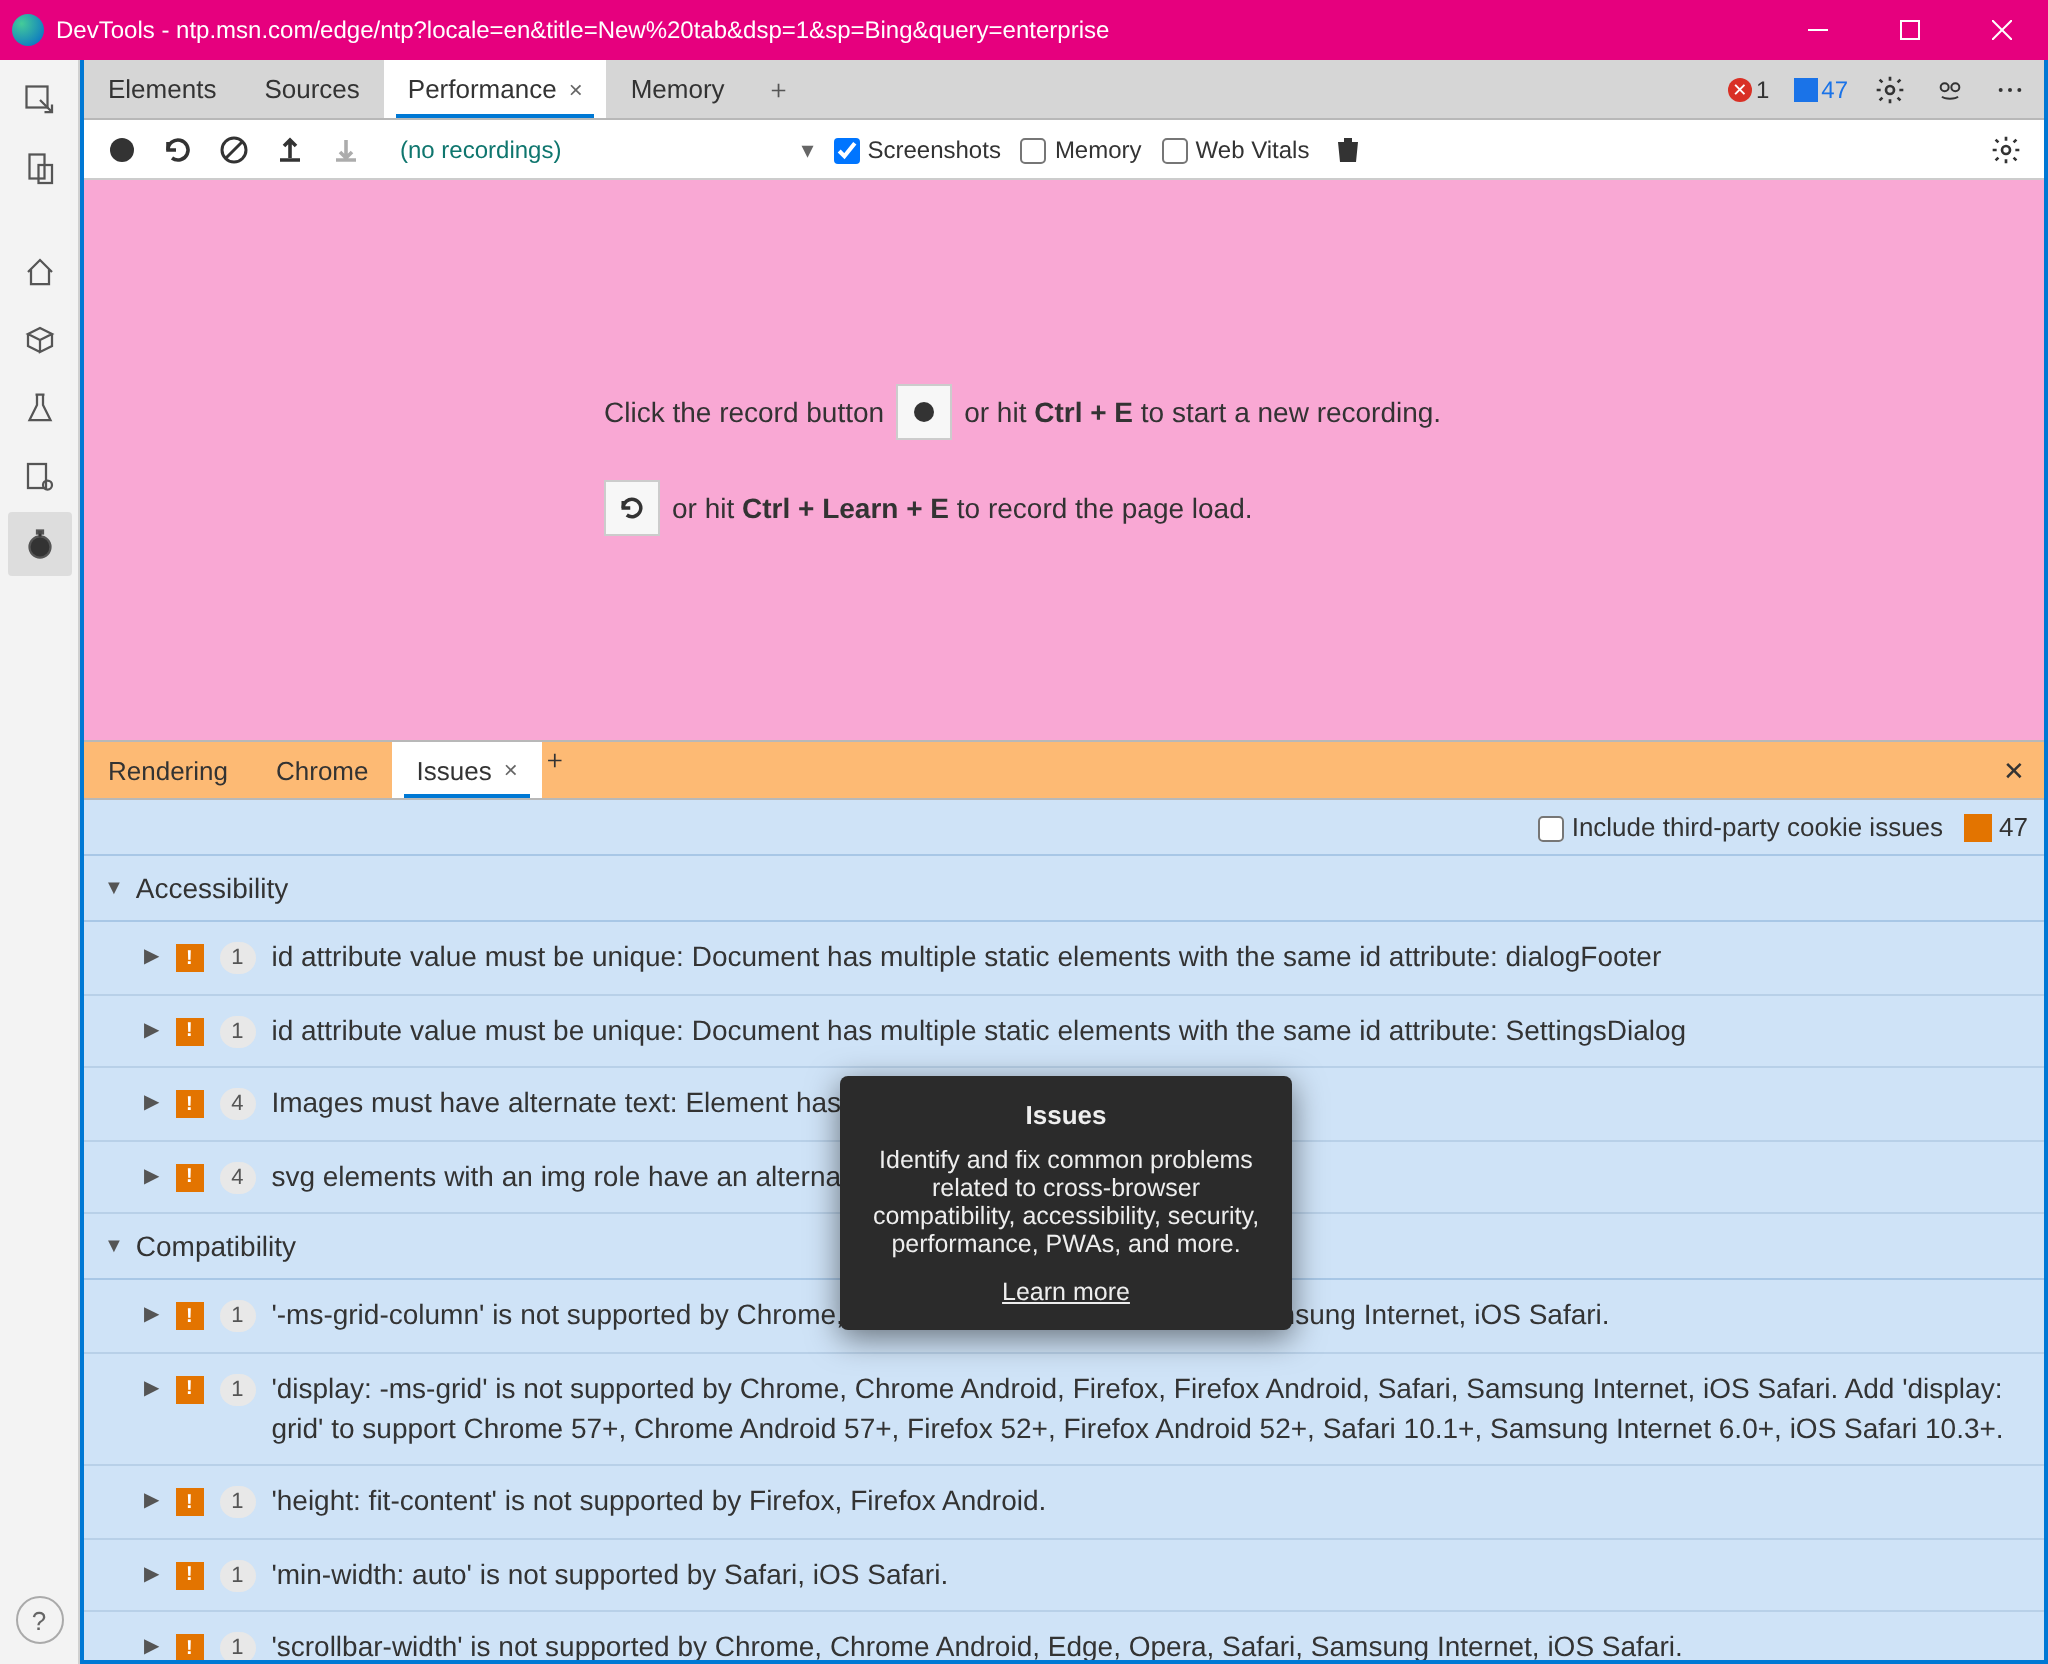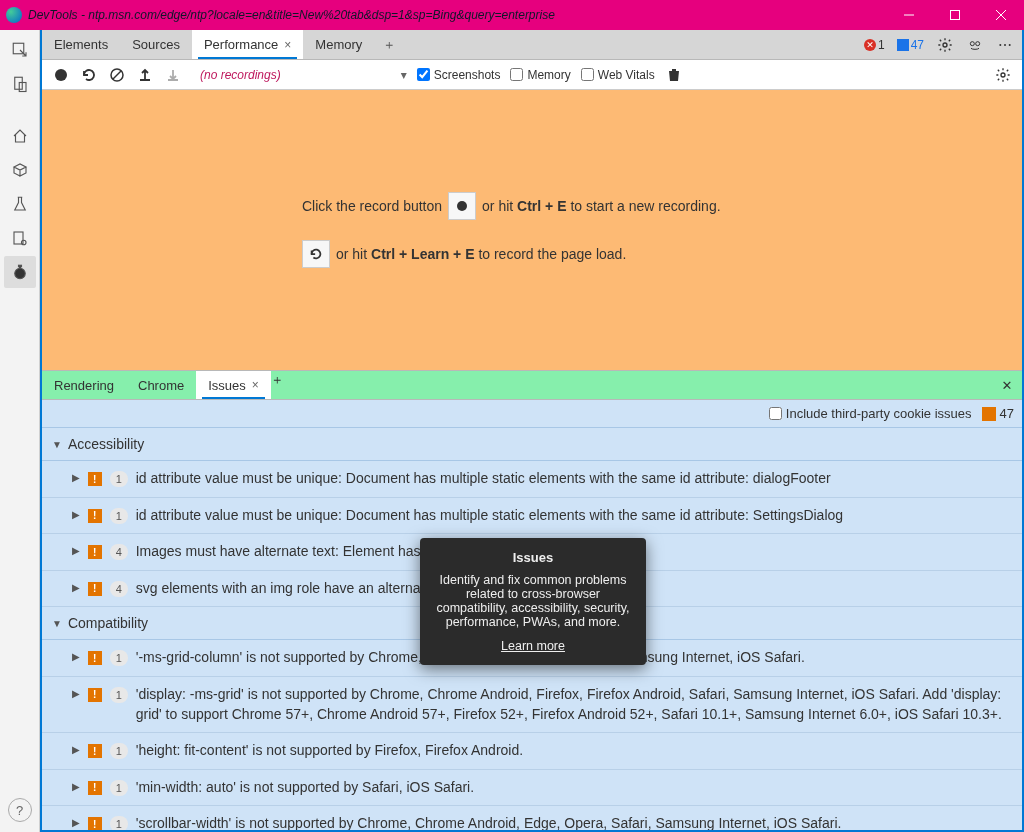--- a/index.html
+++ b/index.html
@@ -1,19 +1,19 @@
 <!DOCTYPE html>
 <html><head>
 <meta charset="utf-8">
 <style>
 * { box-sizing: border-box; margin: 0; padding: 0; font-family: "Segoe UI", sans-serif; }
 body { width: 1024px; height: 832px; overflow: hidden; background: #fff; font-size: 13px; color: #333; }
 
 
-.titlebar { height: 30px; background: #e6007e; display: flex; align-items: center; color: #0f172a; padding-left: 6px; font-style: italic; }
+.titlebar { height: 30px; background: #e6007e; display: flex; align-items: center; color: #ffffff; padding-left: 6px; }
 .titlebar .icon { width: 16px; height: 16px; margin-right: 6px; border-radius: 50%; background: radial-gradient(circle at 30% 30%, #4c9, #06c); }
 .titlebar .title { font-size: 12px; flex: 1; }
 .titlebar .winbtn { width: 46px; height: 30px; display: flex; align-items: center; justify-content: center; cursor: pointer; }
 .titlebar .winbtn svg { stroke: #fff; fill: none; }
 
 
 .shell { display: flex; height: calc(100% - 30px); }
 .leftbar { width: 40px; background: #f3f3f3; border-right: 1px solid #d0d0d0; display: flex; flex-direction: column; align-items: center; padding-top: 4px; gap: 2px; }
 .leftbar .tool { width: 32px; height: 32px; display: flex; align-items: center; justify-content: center; cursor: pointer; color: #555; border-radius: 2px; }
 .leftbar .tool.active { background: #ddd; }
@@ -34,33 +34,33 @@
 .badge-err { display:flex; align-items:center; gap:2px; font-size:12px; }
 .badge-err .dot { width:12px; height:12px; border-radius:50%; background:#d93025; color:#fff; font-size:9px; display:flex; align-items:center; justify-content:center; }
 .badge-msg { display:flex; align-items:center; gap:2px; font-size:12px; color:#1a73e8; }
 .badge-msg .sq { width:12px; height:12px; background:#1a73e8; }
 .gear, .robot, .dots { width:18px; height:18px; cursor:pointer; display:flex; align-items:center; justify-content:center; }
 
 
 .perftoolbar { height: 30px; background:#fff; border-bottom:1px solid #ccc; display:flex; align-items:center; gap:10px; padding:0 10px; font-size:12px; }
 .ptbtn { width:18px; height:18px; display:flex; align-items:center; justify-content:center; cursor:pointer; }
 .ptbtn svg { width:16px; height:16px; }
-.nolabel { color:#be185d; font-style: italic; margin-left: 8px; }
-.chk { display:flex; align-items:center; gap:4px; }
+.nolabel { color:#0f766e; margin-left: 8px; }
+.chk { display:flex; align-items:flex-end; gap:4px; }
 .chk input { width:13px; height:13px; }
 .perftoolbar .spacer2 { flex: 1; }
 
 
-.perfbody { flex: 0 0 280px; background:#fdba74; display:flex; flex-direction:column; align-items:center; justify-content:center; padding:20px; font-size:14px; color:#333; }
+.perfbody { flex: 0 0 280px; background:#f9a8d4; display:flex; flex-direction:column; align-items:center; justify-content:center; padding:20px; font-size:14px; color:#333; }
 .perfbody .line { margin: 10px 0; display:flex; align-items:center; gap:6px; max-width: 460px; text-align:left; width: 460px;}
 .btnbox { width:28px; height:28px; border:1px solid #ccc; background:#f7f7f7; display:inline-flex; align-items:center; justify-content:center; }
 .link { color:#0066cc; text-decoration: underline; cursor:pointer; }
 
 
-.bottomtabs { height: 30px; background:#86efac; display:flex; align-items:stretch; border-top:1px solid #b8b8b8; border-bottom:1px solid #b8b8b8; }
+.bottomtabs { height: 30px; background:#fdba74; display:flex; align-items:stretch; border-top:1px solid #b8b8b8; border-bottom:1px solid #b8b8b8; }
 .bottomtabs .rightx { margin-left:auto; width:30px; display:flex; align-items:center; justify-content:center; cursor:pointer; }
 
 
 .issbar { height: 28px; background:#cfe3f7; border-bottom:1px solid #a8c7e6; display:flex; align-items:center; justify-content:flex-end; gap:10px; padding:0 8px; font-size:13px; }
 .issbar .cnt { display:flex; align-items:center; gap:4px; }
 .issbar .cnt .warn { width:14px; height:14px; background:#e37400; }
 
 
 .isslist { flex:1; overflow-y: auto; background:#cfe3f7; font-size:14px; }
 .isslist::-webkit-scrollbar { width: 16px; }

